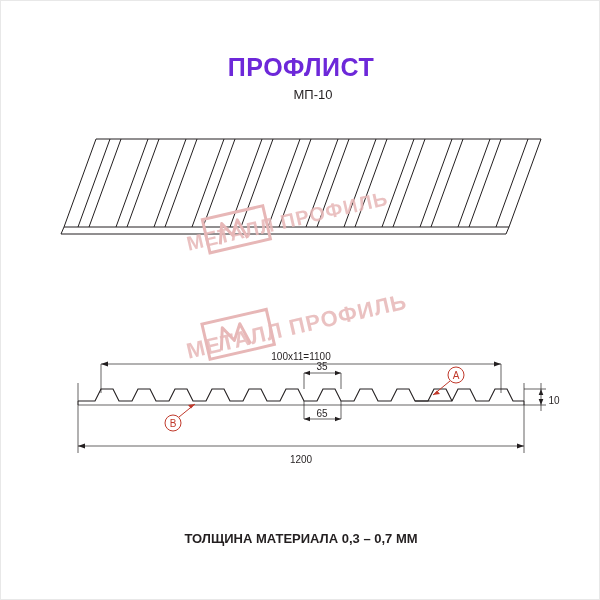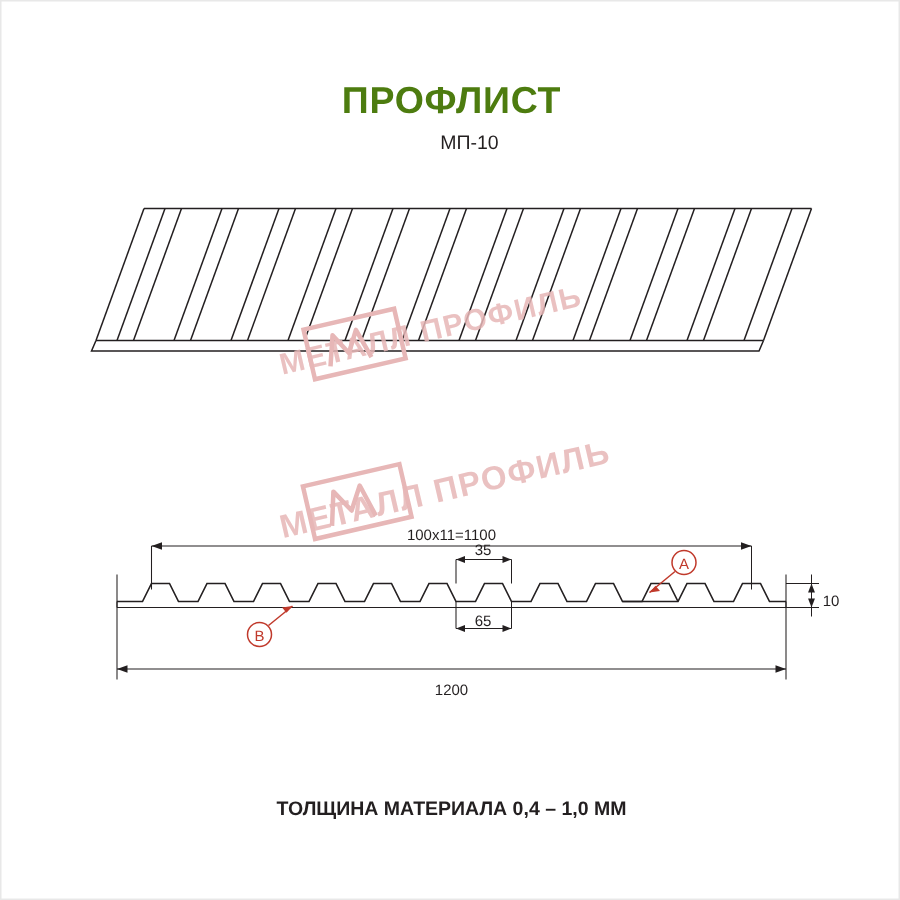--- a/index.html
+++ b/index.html
@@ -24,21 +24,21 @@
   }
   .title {
     position: absolute;
     top: 52px;
     left: 0;
     width: 600px;
     text-align: center;
     font-size: 25px;
     font-weight: bold;
     letter-spacing: 0.5px;
-    color: #4d7c0f;
+    color: #6d28d9;
   }
   .subtitle {
     position: absolute;
     top: 86px;
     left: 0;
     width: 600px;
     text-align: center;
     font-size: 13px;
     color: #231f20;
     margin-left: 12px;
@@ -230,14 +230,14 @@
     <text class="dim-text" x="300" y="359" text-anchor="middle">100x11=1100</text>
     <text class="dim-text" x="321" y="369" text-anchor="middle">35</text>
     <text class="dim-text" x="321" y="416" text-anchor="middle">65</text>
     <text class="dim-text" x="553" y="403" text-anchor="middle">10</text>
     <text class="dim-text" x="300" y="462" text-anchor="middle">1200</text>
 
     <text class="callout-letter" x="455" y="378" text-anchor="middle">A</text>
     <text class="callout-letter" x="172" y="426" text-anchor="middle">B</text>
   </svg>
 
-  <div class="footer-note">ТОЛЩИНА МАТЕРИАЛА 0,4 – 1,0 ММ</div>
+  <div class="footer-note">ТОЛЩИНА МАТЕРИАЛА 0,3 – 0,7 ММ</div>
 </div>
 
 </body></html>

